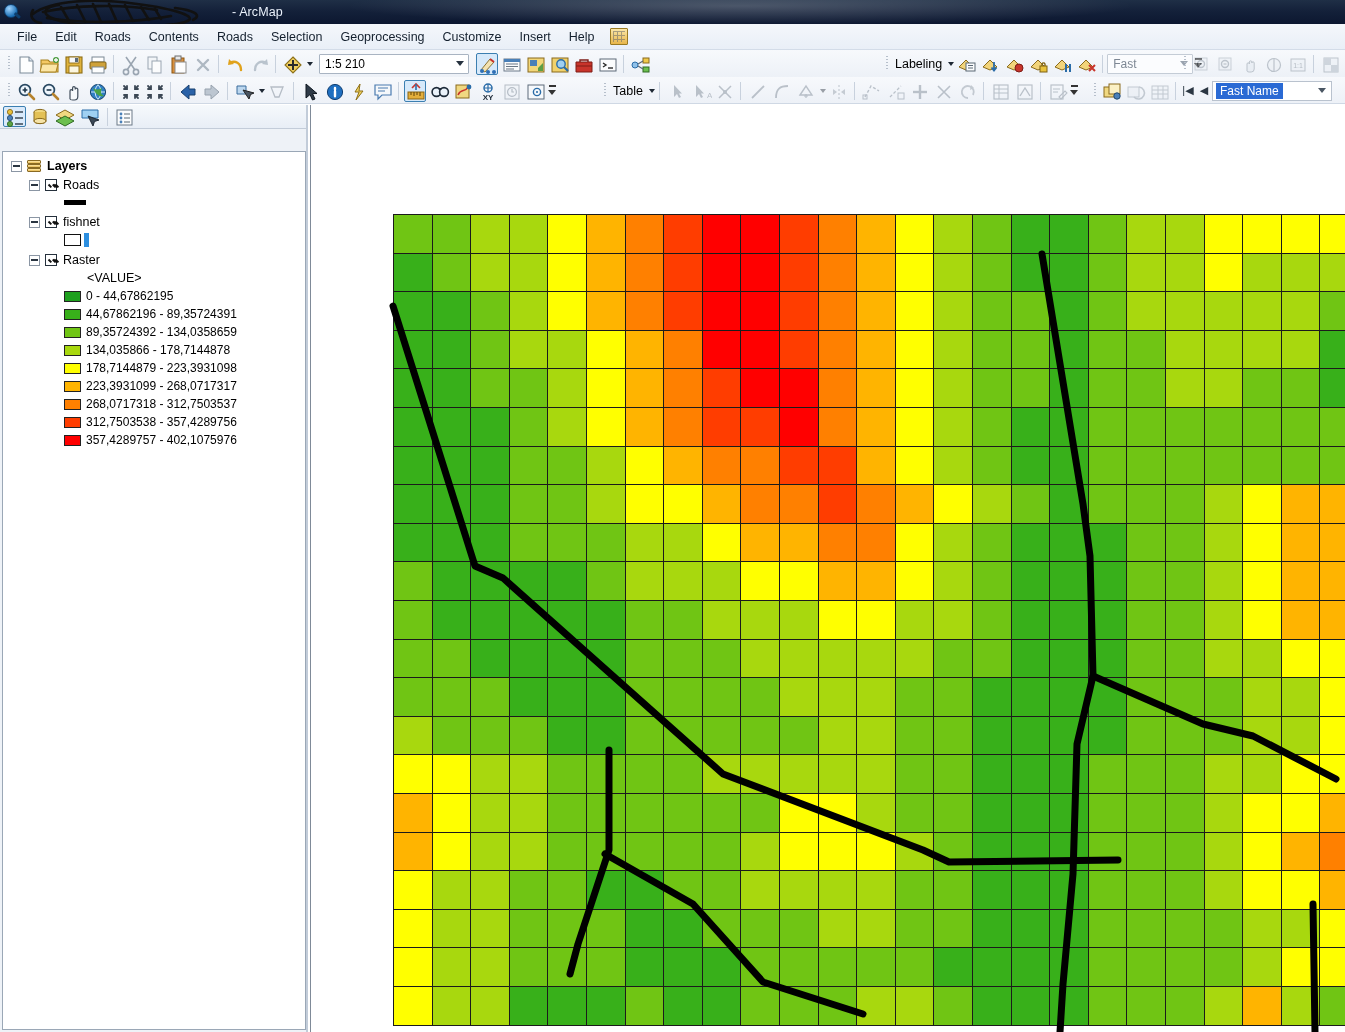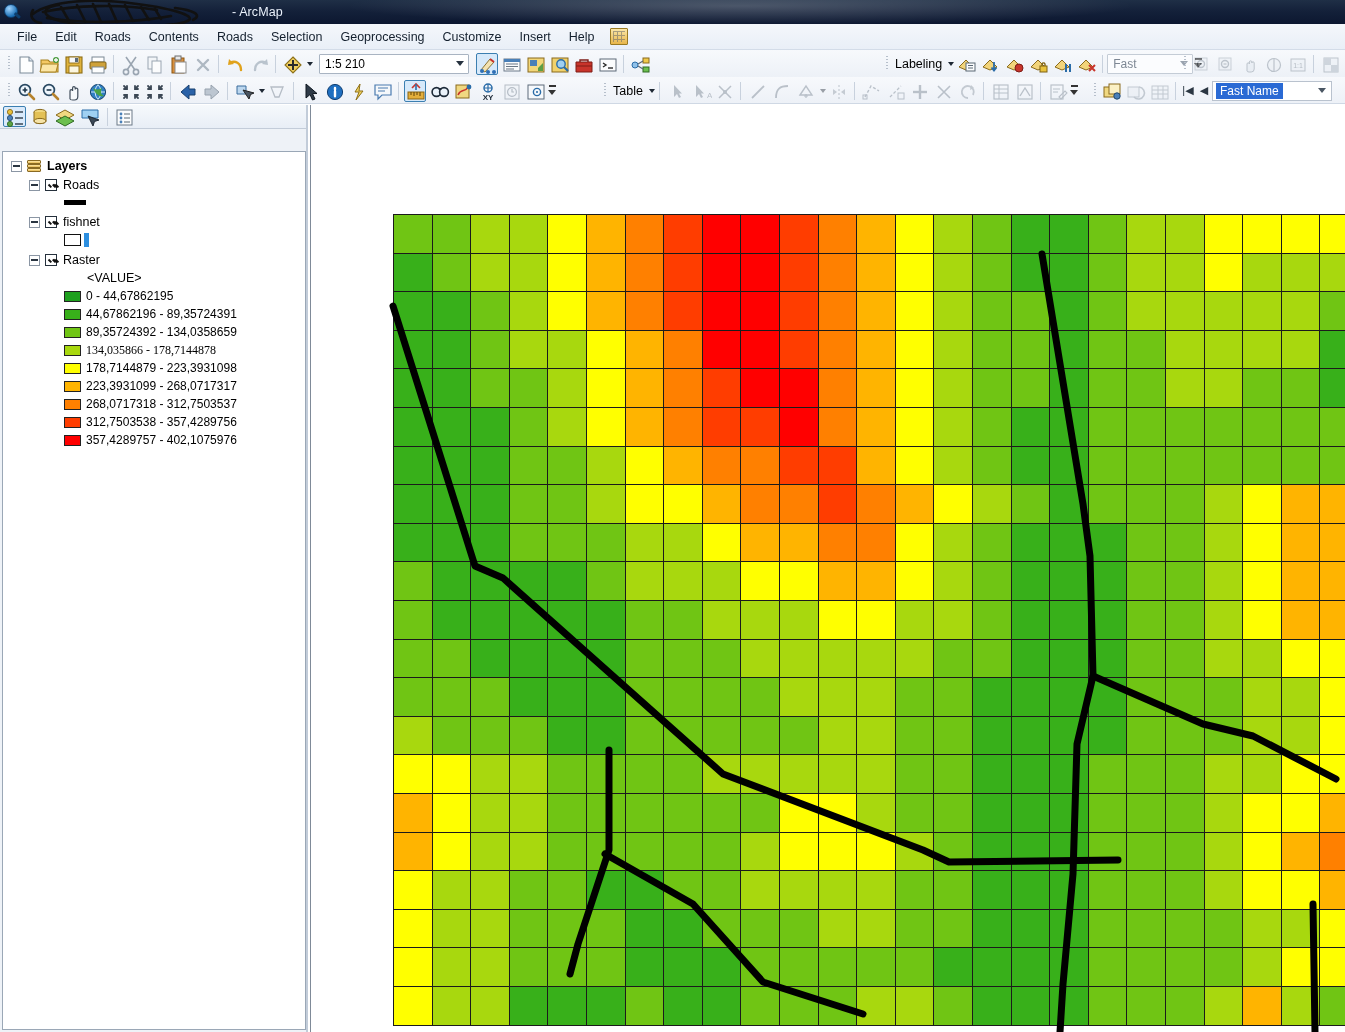--- a/index.html
+++ b/index.html
@@ -755,21 +755,21 @@
               <span class="legtxt">0 - 44,67862195</span>
             </div>
             <div class="trow" style="padding-left: 55px; height: 18px;">
               <span class="swatch" style="background: rgb(56, 176, 26);"></span>
               <span class="legtxt">44,67862196 - 89,35724391</span>
             </div>
             <div class="trow" style="padding-left: 55px; height: 18px;">
               <span class="swatch" style="background: rgb(112, 197, 20);"></span>
               <span class="legtxt">89,35724392 - 134,0358659</span>
             </div>
-            <div class="trow" style="padding-left: 55px; height: 18px; font-family: Liberation Serif, serif;">
+            <div class="trow" style="padding-left: 55px; height: 18px;">
               <span class="swatch" style="background: rgb(168, 216, 14);"></span>
               <span class="legtxt">134,035866 - 178,7144878</span>
             </div>
             <div class="trow" style="padding-left: 55px; height: 18px;">
               <span class="swatch" style="background: rgb(255, 255, 0);"></span>
               <span class="legtxt">178,7144879 - 223,3931098</span>
             </div>
             <div class="trow" style="padding-left: 55px; height: 18px;">
               <span class="swatch" style="background: rgb(255, 180, 0);"></span>
               <span class="legtxt">223,3931099 - 268,0717317</span>

